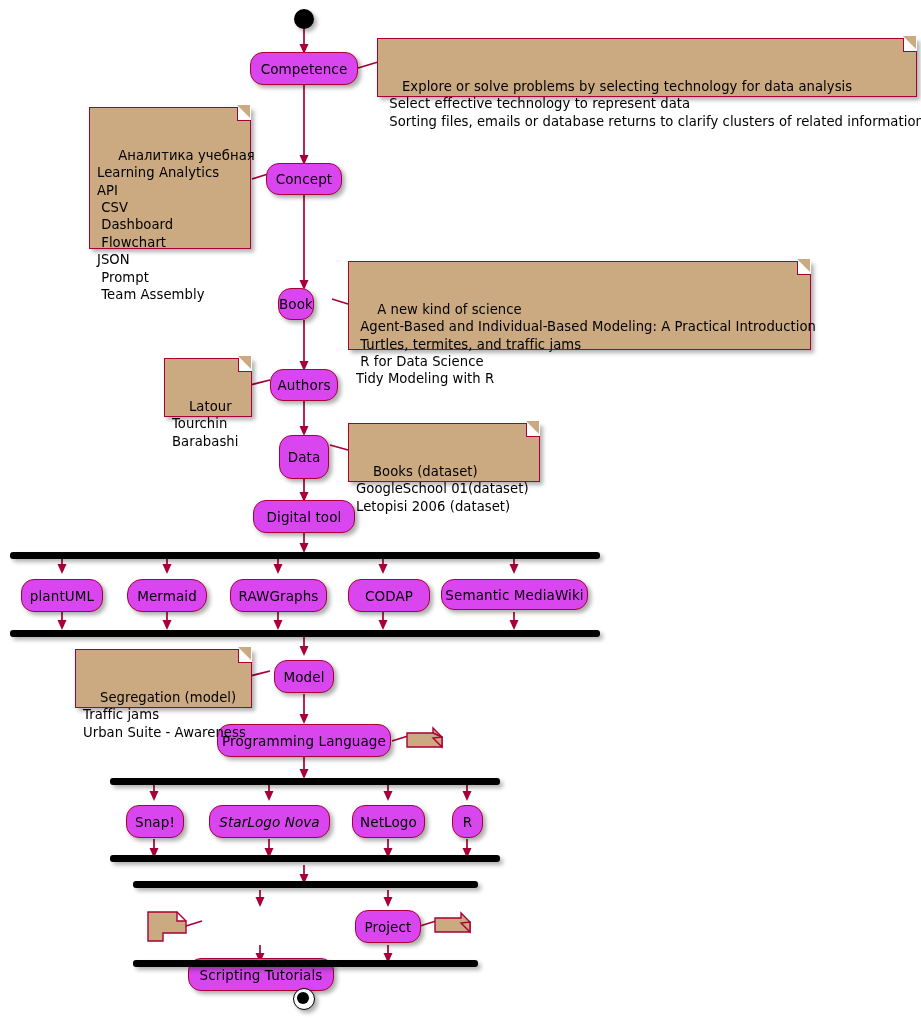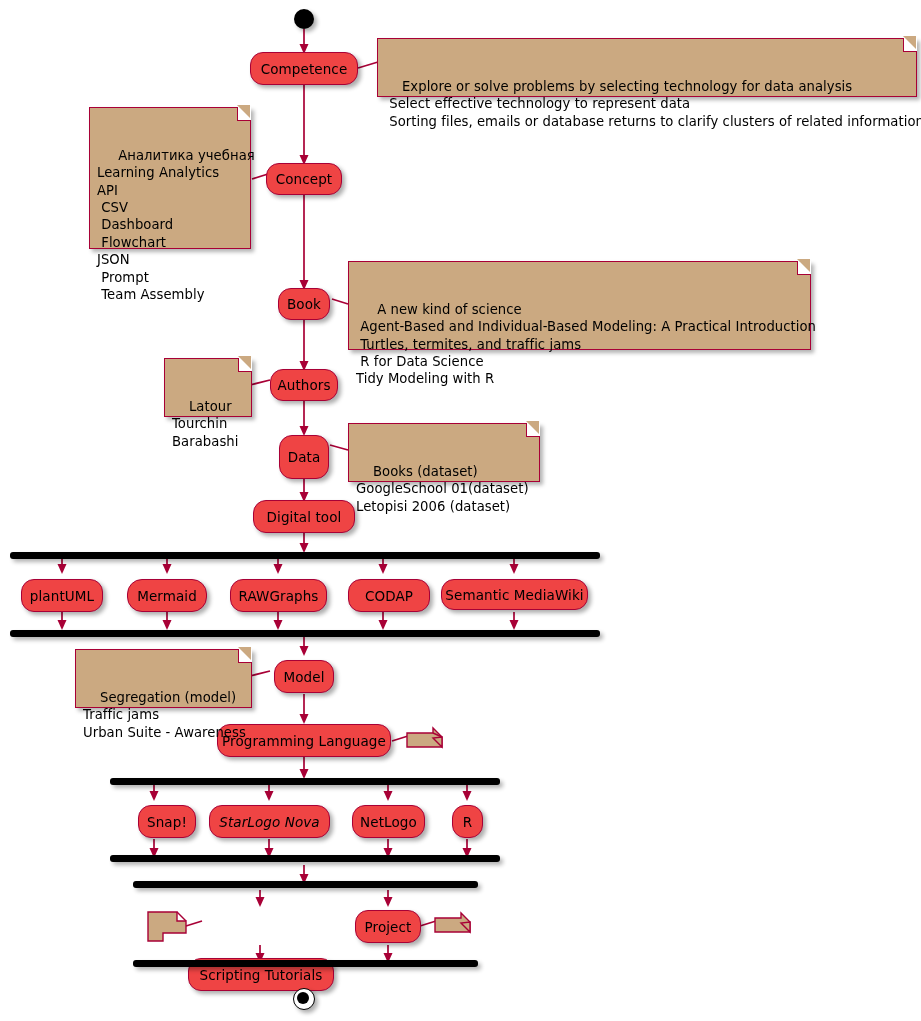--- a/index.html
+++ b/index.html
@@ -7,21 +7,21 @@
   body{
     font-family:"DejaVu Sans","Liberation Sans",sans-serif;
     width:921px;height:1021px;position:relative;overflow:hidden;
     -webkit-font-smoothing:antialiased;
   }
   #canvas{position:absolute;left:0;top:0;width:921px;height:1021px;}
 
   
   .act{
     position:absolute;
-    background:#ef4444;
+    background:#d946ef;
     border:1.6px solid #A80036;
     border-radius:13px;
     box-shadow:3px 3px 4px rgba(0,0,0,0.32);
     display:flex;align-items:center;justify-content:center;
     font-size:13.5px;color:#000;
     white-space:nowrap;
     box-sizing:border-box;
     letter-spacing:0.1px;
   }
 
@@ -188,21 +188,21 @@
     <path d="M 186 926 L 202 921"></path>
     <path d="M 420 926 L 436 921"></path>
   </svg>
 
   <div class="start" style="left:294px;top:9px;"></div>
 
   <div class="act" style="left:250px;top:52px;width:108px;height:33px;">Competence</div>
 
   <div class="act" style="left:266px;top:163px;width:76px;height:32px;">Concept</div>
 
-  <div class="act" style="left:278px;top:288px;width:52px;height:32px;">Book</div>
+  <div class="act" style="left:278px;top:288px;width:36px;height:32px;">Book</div>
 
   <div class="act" style="left:270px;top:369px;width:68px;height:32px;">Authors</div>
 
   <div class="act" style="left:279px;top:435px;width:50px;height:44px;">Data</div>
 
   <div class="act" style="left:253px;top:500px;width:102px;height:33px;">Digital tool</div>
 
   <div class="bar" style="left:10px;top:552px;width:590px;"></div>
 
   <div class="act" style="left:21px;top:579px;width:82px;height:33px;">plantUML</div>
@@ -212,21 +212,21 @@
   <div class="act" style="left:441px;top:579px;width:147px;height:31px;">Semantic MediaWiki</div>
 
   <div class="bar" style="left:10px;top:630px;width:590px;"></div>
 
   <div class="act" style="left:274px;top:660px;width:60px;height:33px;">Model</div>
 
   <div class="act" style="left:217px;top:724px;width:174px;height:33px;">Programming Language</div>
 
   <div class="bar" style="left:110px;top:778px;width:390px;"></div>
 
-  <div class="act" style="left:138px;top:805px;width:58px;height:33px;">Snap!</div>
+  <div class="act" style="left:126px;top:805px;width:58px;height:33px;">Snap!</div>
   <div class="act" style="left:209px;top:805px;width:121px;height:33px;font-style:italic;">StarLogo Nova</div>
   <div class="act" style="left:352px;top:805px;width:73px;height:33px;">NetLogo</div>
   <div class="act" style="left:452px;top:805px;width:31px;height:33px;">R</div>
 
   <div class="bar" style="left:110px;top:855px;width:390px;"></div>
 
   <div class="bar" style="left:133px;top:881px;width:345px;"></div>
 
   <div class="act" style="left:188px;top:910px;width:146px;height:33px;margin-top:48px;">Scripting Tutorials</div>
   <div class="act" style="left:355px;top:910px;width:66px;height:33px;">Project</div>

